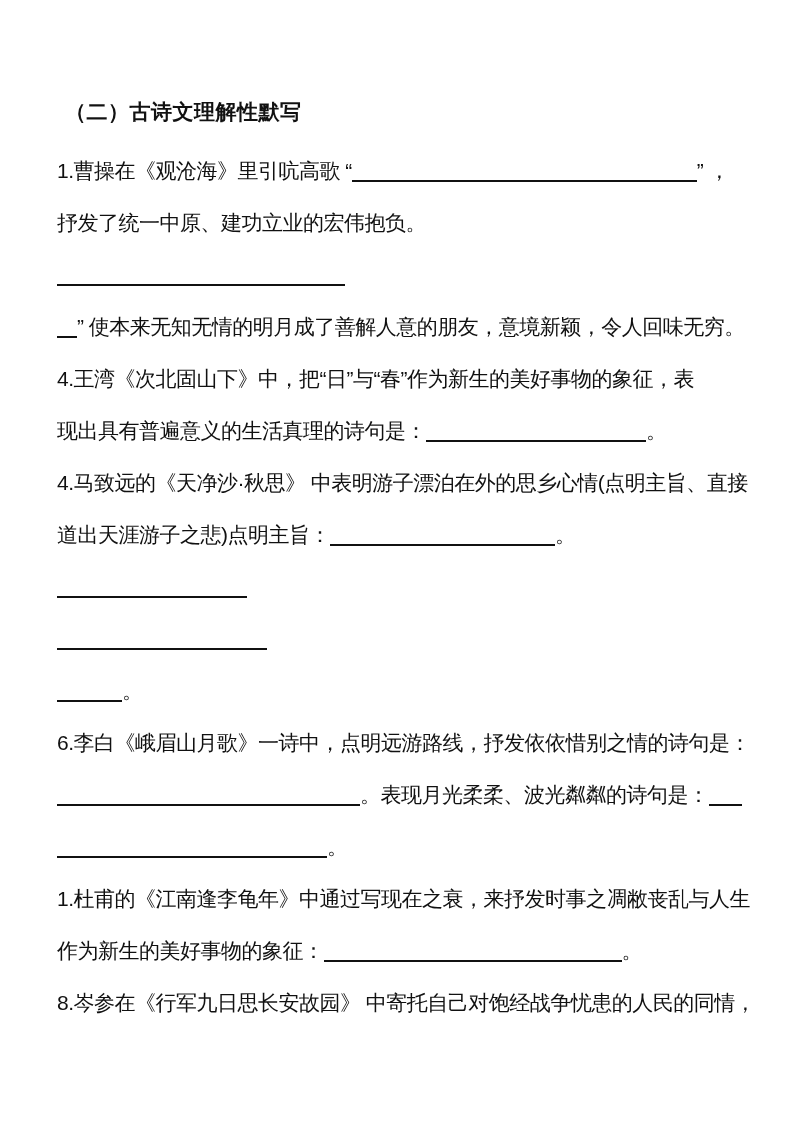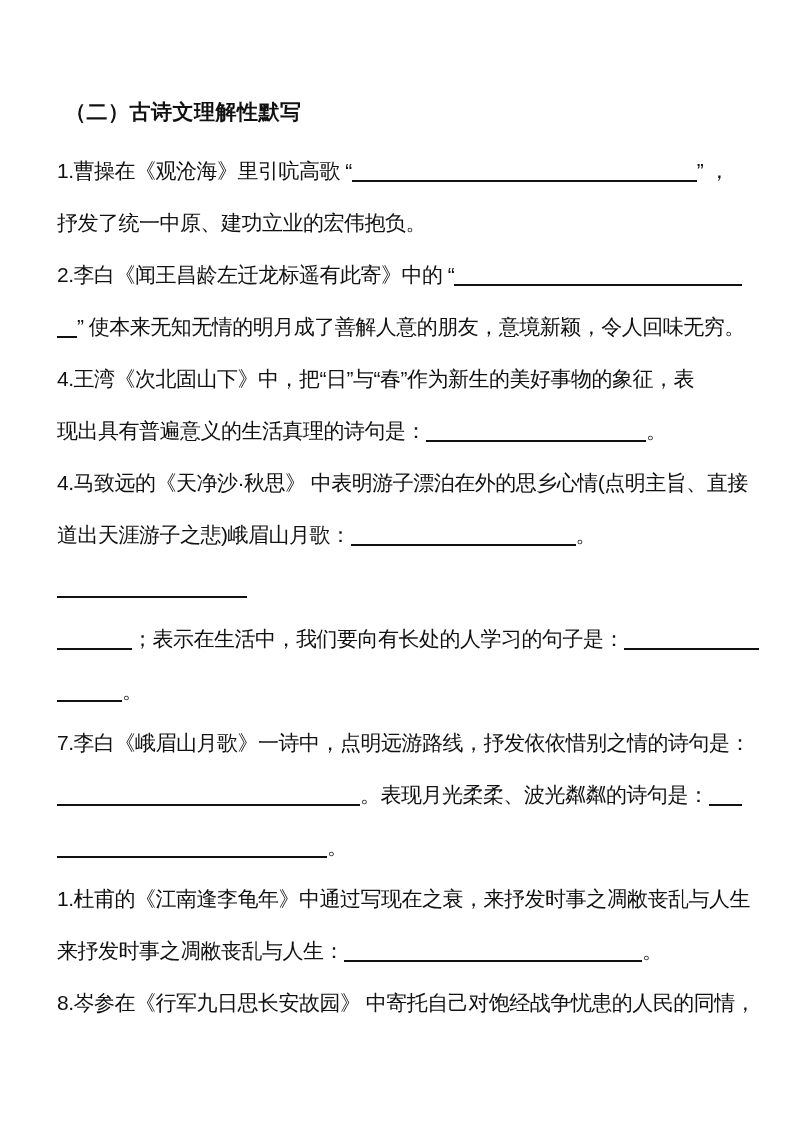--- a/index.html
+++ b/index.html
@@ -51,29 +51,29 @@
   }
 </style>
 </head>
 <body>
 
 <div class="page">
   <h1 class="heading">（二）古诗文理解性默写</h1>
   <div class="lines" id="question-lines">
       <div class="line"><span class="seg">1.曹操在《观沧海》里引吭高歌 “</span><span class="blank" style="width: 345px; border-bottom-color: rgb(17, 17, 17);"></span><span class="seg">” ，</span></div>
       <div class="line"><span class="seg">抒发了统一中原、建功立业的宏伟抱负。</span></div>
-      <div class="line"><span class="seg">2.李白《闻王昌龄左迁龙标遥有此寄》中的 “</span><span class="blank" style="width: 288px; border-bottom-color: rgb(17, 17, 17);"></span></div>
+      <div class="line"><span class="blank" style="width: 288px; border-bottom-color: rgb(17, 17, 17);"></span></div>
       <div class="line"><span class="blank" style="width: 20px; border-bottom-color: rgb(17, 17, 17);"></span><span class="seg">” 使本来无知无情的明月成了善解人意的朋友，意境新颖，令人回味无穷。</span></div>
       <div class="line"><span class="seg">4.王湾《次北固山下》中，把“日”与“春”作为新生的美好事物的象征，表</span></div>
       <div class="line"><span class="seg">现出具有普遍意义的生活真理的诗句是：</span><span class="blank" style="width: 220px; border-bottom-color: rgb(17, 17, 17);"></span><span class="seg">。</span></div>
       <div class="line"><span class="seg">4.马致远的《天净沙·秋思》 中表明游子漂泊在外的思乡心情(点明主旨、直接</span></div>
-      <div class="line"><span class="seg">道出天涯游子之悲)峨眉山月歌：</span><span class="blank" style="width: 225px; border-bottom-color: rgb(17, 17, 17);"></span><span class="seg">。</span></div>
+      <div class="line"><span class="seg">道出天涯游子之悲)点明主旨：</span><span class="blank" style="width: 225px; border-bottom-color: rgb(17, 17, 17);"></span><span class="seg">。</span></div>
       <div class="line"><span class="blank" style="width: 190px; border-bottom-color: rgb(17, 17, 17);"></span></div>
-      <div class="line"><span class="blank" style="width: 75px; border-bottom-color: rgb(17, 17, 17);"></span><span class="seg">；表示在生活中，我们要向有长处的人学习的句子是：</span><span class="blank" style="width: 135px; border-bottom-color: rgb(17, 17, 17);"></span></div>
+      <div class="line"><span class="blank" style="width: 75px; border-bottom-color: rgb(17, 17, 17);"></span><span class="blank" style="width: 135px; border-bottom-color: rgb(17, 17, 17);"></span></div>
       <div class="line"><span class="blank" style="width: 65px; border-bottom-color: rgb(17, 17, 17);"></span><span class="seg">。</span></div>
-      <div class="line"><span class="seg">7.李白《峨眉山月歌》一诗中，点明远游路线，抒发依依惜别之情的诗句是：</span></div>
+      <div class="line"><span class="seg">6.李白《峨眉山月歌》一诗中，点明远游路线，抒发依依惜别之情的诗句是：</span></div>
       <div class="line"><span class="blank" style="width: 303px; border-bottom-color: rgb(17, 17, 17);"></span><span class="seg">。表现月光柔柔、波光粼粼的诗句是：</span><span class="blank" style="width: 33px; border-bottom-color: rgb(17, 17, 17);"></span></div>
       <div class="line"><span class="blank" style="width: 270px; border-bottom-color: rgb(17, 17, 17);"></span><span class="seg">。</span></div>
       <div class="line"><span class="seg">1.杜甫的《江南逢李龟年》中通过写现在之衰，来抒发时事之凋敝丧乱与人生</span></div>
-      <div class="line"><span class="seg">来抒发时事之凋敝丧乱与人生：</span><span class="blank" style="width: 298px; border-bottom-color: rgb(17, 17, 17);"></span><span class="seg">。</span></div>
+      <div class="line"><span class="seg">作为新生的美好事物的象征：</span><span class="blank" style="width: 298px; border-bottom-color: rgb(17, 17, 17);"></span><span class="seg">。</span></div>
       <div class="line"><span class="seg">8.岑参在《行军九日思长安故园》 中寄托自己对饱经战争忧患的人民的同情，</span></div>
     </div>
 </div>
 
 </body></html>

